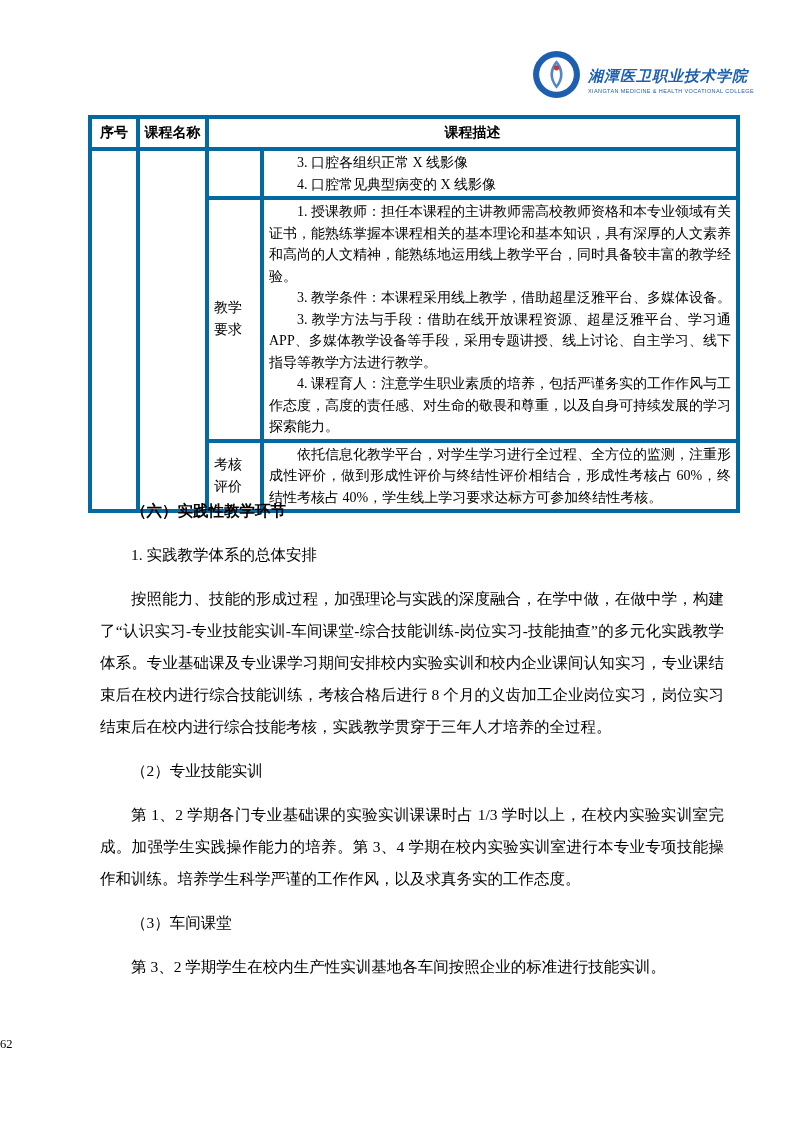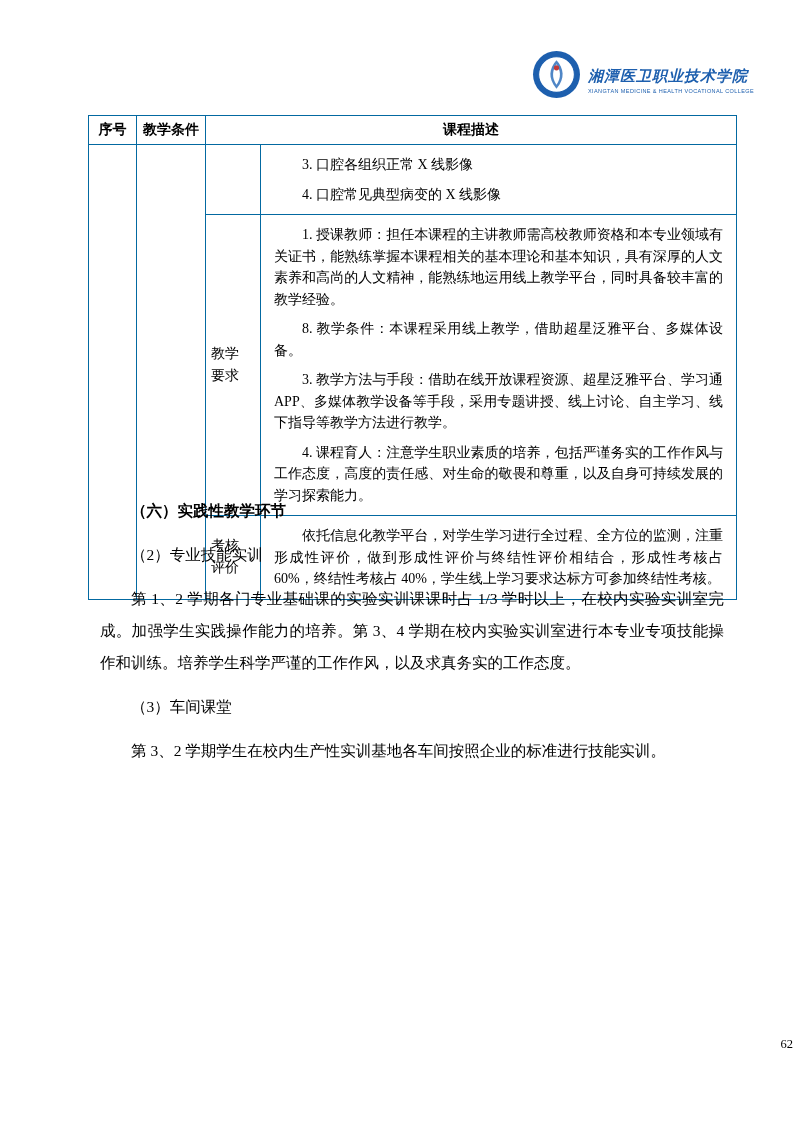--- a/index.html
+++ b/index.html
@@ -30,54 +30,54 @@
     font-family:"Liberation Sans","DejaVu Sans",sans-serif;
   }
 
   
   .course-table{
     position:absolute;top:115px;left:88px;width:648px;
     border-collapse:collapse;table-layout:fixed;
     font-size:14px;
   }
   .course-table th,.course-table td{
-    border:1px solid #0369a1;
+    border:4px solid #0369a1;
     padding:1px 5px;
     vertical-align:middle;
     font-family:Liberation Serif, serif;
   }
   .course-table th{
     font-weight:bold;text-align:center;
     height:24px;padding:2px 0;
   }
   .row-cont{height:44px;}
   .row-teaching{height:228px;}
   .row-assess{height:62px;}
   .label-cell{
     text-align:left;vertical-align:middle;
     line-height:22px;padding:0;
   }
   .content-cell{vertical-align:middle;}
   .content-cell p{
-    margin:8px;text-indent:2em;text-align:justify;
+    margin:0;text-indent:2em;text-align:justify;
     line-height:21.5px;
   }
 
   
   .content{
     position:absolute;top:483px;left:88px;width:648px;
     font-size:15.5px;line-height:32px;
   }
   .blk{margin:12px;text-indent:2em;text-align:justify;}
   .blk.heading{font-weight:bold;}
 
   
   .page-number{
     position:absolute;top:1037px;left:0;width:100%;
-    text-align:right;font-size:12.5px;
+    text-align:left;font-size:12.5px;
   }
 </style>
 </head>
 <body>
 
 <div class="page">
 
   <header class="logo-row">
     <svg class="emblem" viewBox="0 0 48 48" aria-hidden="true">
       <circle cx="24" cy="24" r="23" fill="#1d5fae"></circle>
@@ -96,61 +96,63 @@
   <table class="course-table">
     <colgroup>
       <col style="width:48px">
       <col style="width:69px">
       <col style="width:55px">
       <col style="width:476px">
     </colgroup>
     <tbody>
       <tr>
         <th>序号</th>
-        <th>教学条件</th>
+        <th>课程名称</th>
         <th colspan="2">课程描述</th>
       </tr>
 
       <tr class="row-cont">
         <td rowspan="3"></td>
         <td rowspan="3"></td>
         <td class="label-cell"></td>
         <td class="content-cell">
           <p>3. 口腔各组织正常 X 线影像</p>
           <p>4. 口腔常见典型病变的 X 线影像</p>
         </td>
       </tr>
 
       <tr class="row-teaching">
         <td class="label-cell">
           <div>教学</div>
           <div>要求</div>
         </td>
         <td class="content-cell">
           <p>1. 授课教师：担任本课程的主讲教师需高校教师资格和本专业领域有关证书，能熟练掌握本课程相关的基本理论和基本知识，具有深厚的人文素养和高尚的人文精神，能熟练地运用线上教学平台，同时具备较丰富的教学经验。</p>
-          <p>8. 教学条件：本课程采用线上教学，借助超星泛雅平台、多媒体设备。</p>
+          <p>3. 教学条件：本课程采用线上教学，借助超星泛雅平台、多媒体设备。</p>
           <p>3. 教学方法与手段：借助在线开放课程资源、超星泛雅平台、学习通 APP、多媒体教学设备等手段，采用专题讲授、线上讨论、自主学习、线下指导等教学方法进行教学。</p>
           <p>4. 课程育人：注意学生职业素质的培养，包括严谨务实的工作作风与工作态度，高度的责任感、对生命的敬畏和尊重，以及自身可持续发展的学习探索能力。</p>
         </td>
       </tr>
 
       <tr class="row-assess">
         <td class="label-cell">
           <div>考核</div>
           <div>评价</div>
         </td>
         <td class="content-cell">
           <p>依托信息化教学平台，对学生学习进行全过程、全方位的监测，注重形成性评价，做到形成性评价与终结性评价相结合，形成性考核占 60%，终结性考核占 40%，学生线上学习要求达标方可参加终结性考核。</p>
         </td>
       </tr>
     </tbody>
   </table>
 
   <main class="content">
     <div class="blk heading">（六）实践性教学环节</div>
+    <div class="blk">1. 实践教学体系的总体安排</div>
+    <div class="blk">按照能力、技能的形成过程，加强理论与实践的深度融合，在学中做，在做中学，构建了“认识实习-专业技能实训-车间课堂-综合技能训练-岗位实习-技能抽查”的多元化实践教学体系。专业基础课及专业课学习期间安排校内实验实训和校内企业课间认知实习，专业课结束后在校内进行综合技能训练，考核合格后进行 8 个月的义齿加工企业岗位实习，岗位实习结束后在校内进行综合技能考核，实践教学贯穿于三年人才培养的全过程。</div>
     <div class="blk">（2）专业技能实训</div>
     <div class="blk">第 1、2 学期各门专业基础课的实验实训课课时占 1/3 学时以上，在校内实验实训室完成。加强学生实践操作能力的培养。第 3、4 学期在校内实验实训室进行本专业专项技能操作和训练。培养学生科学严谨的工作作风，以及求真务实的工作态度。</div>
     <div class="blk">（3）车间课堂</div>
     <div class="blk">第 3、2 学期学生在校内生产性实训基地各车间按照企业的标准进行技能实训。</div>
   </main>
 
   <footer class="page-number">62</footer>
 
 </div>
 

